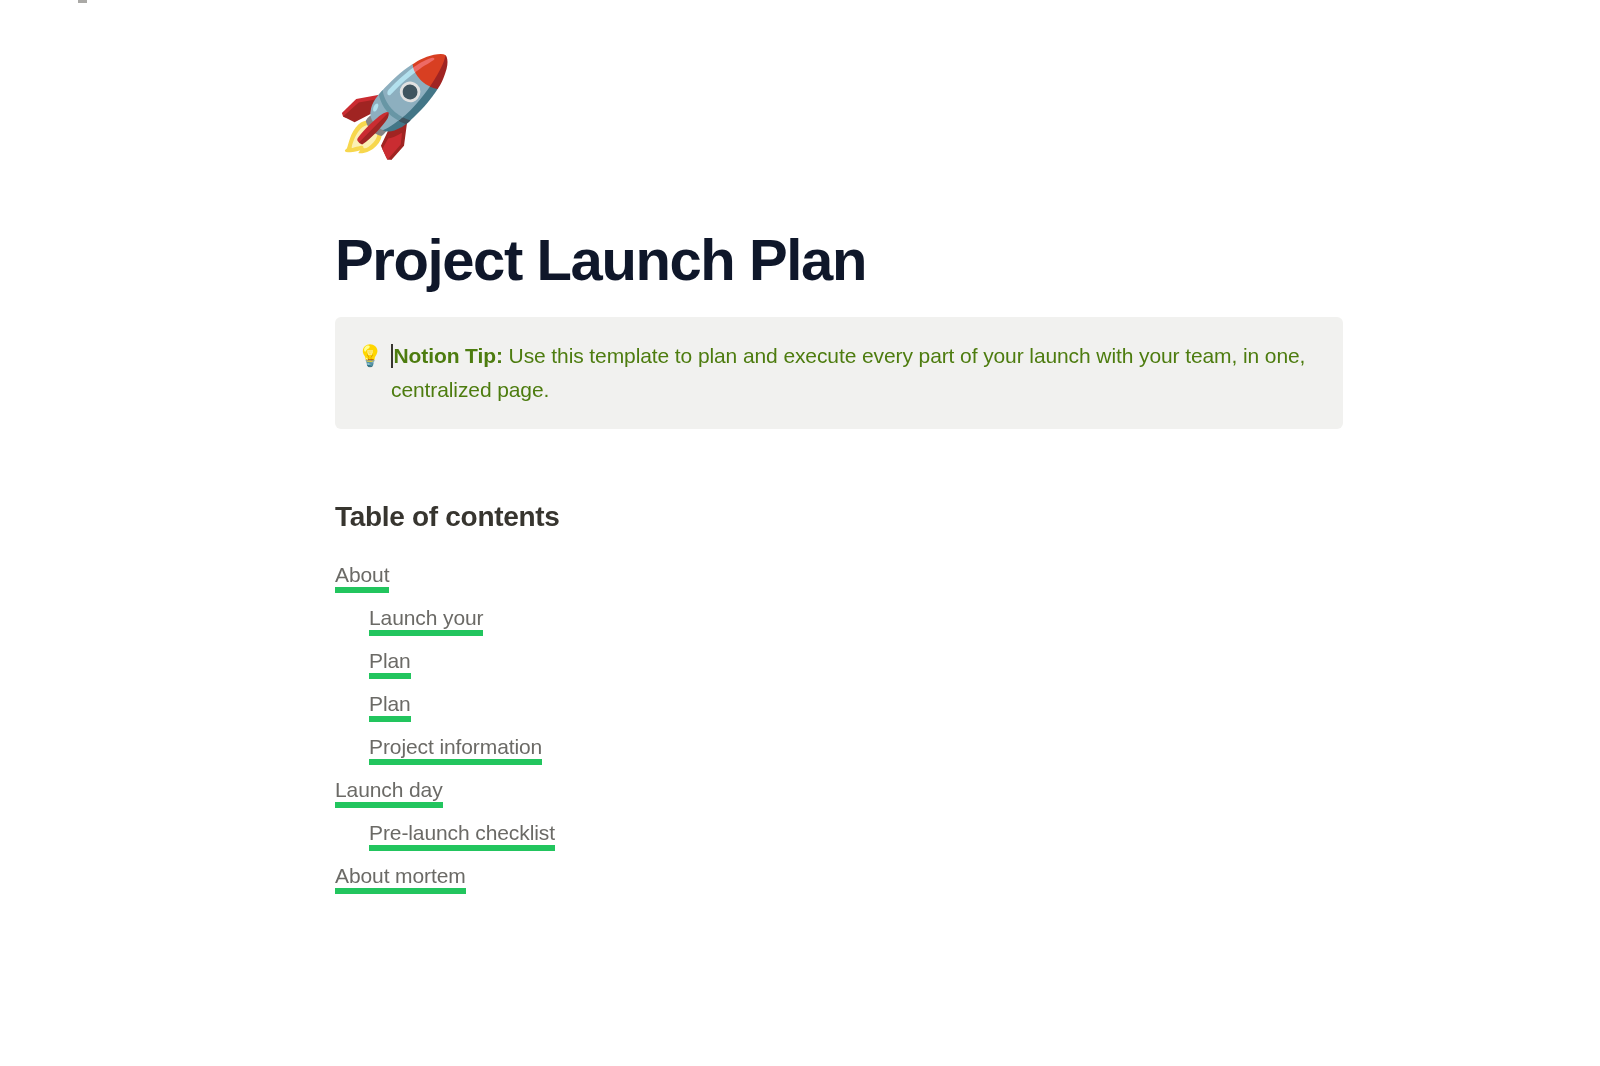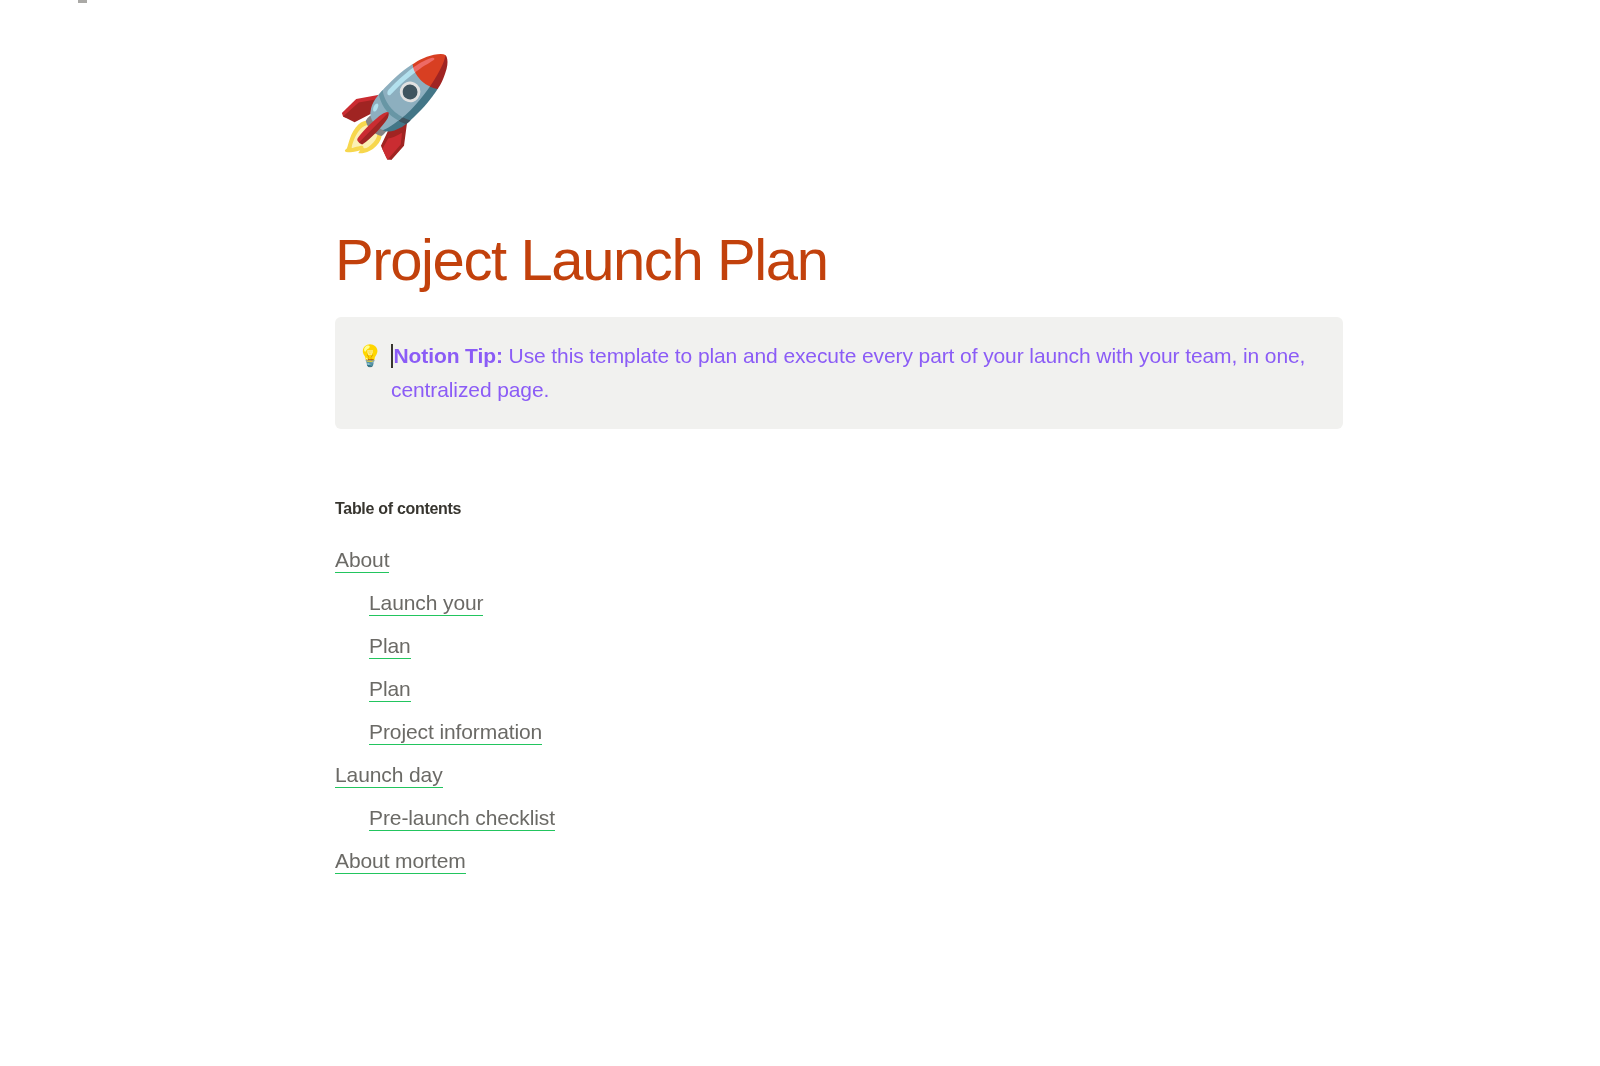--- a/index.html
+++ b/index.html
@@ -47,23 +47,23 @@
     display: block;
     letter-spacing: 0;
     user-select: none;
   }
 
   .page-title {
     margin: 0;
     padding: 0;
     font-size: 58px;
     line-height: 1.1;
-    font-weight: 400;
+    font-weight: 700;
     letter-spacing: -1.4px;
-    color: #c2410c;
+    color: #0f172a;
     margin-top: 52px;
   }
 
   .callout {
     margin-top: 25px;
     width: 1008px;
     background: #f1f1ef;
     border-radius: 6px;
     padding: 22px 24px 22px 22px;
     display: flex;
@@ -78,42 +78,42 @@
     width: 34px;
     text-align: left;
     user-select: none;
   }
 
   .callout-text {
     flex: 1 1 auto;
     position: relative;
     font-size: 21px;
     line-height: 34px;
-    color: #8b5cf6;
+    color: #4d7c0f;
     letter-spacing: -0.1px;
   }
 
   .callout-text .caret {
     display: inline-block;
     width: 1.5px;
     height: 24px;
     background: #37352f;
     vertical-align: -5px;
     margin-right: 1px;
   }
 
   .callout-text b {
     font-weight: 700;
   }
 
   .toc-heading {
     margin: 0;
     padding: 0;
     margin-top: 70px;
-    font-size: 16px;
+    font-size: 28px;
     line-height: 1.3;
     font-weight: 700;
     color: #37352f;
     letter-spacing: -0.3px;
   }
 
   .toc {
     margin-top: 18px;
   }
 
@@ -121,21 +121,21 @@
     display: block;
     font-size: 21px;
     line-height: 43px;
     color: #6b6a66;
     text-decoration: none;
     letter-spacing: -0.1px;
     white-space: nowrap;
   }
 
   .toc-item .lbl {
-    border-bottom: 1px solid #22c55e;
+    border-bottom: 6px solid #22c55e;
     padding-bottom: 1px;
   }
 
   .toc-item.level-1 { margin-left: 0px; }
   .toc-item.level-2 { margin-left: 34px; }
 </style>
 </head>
 <body>
 
 <div class="page">

